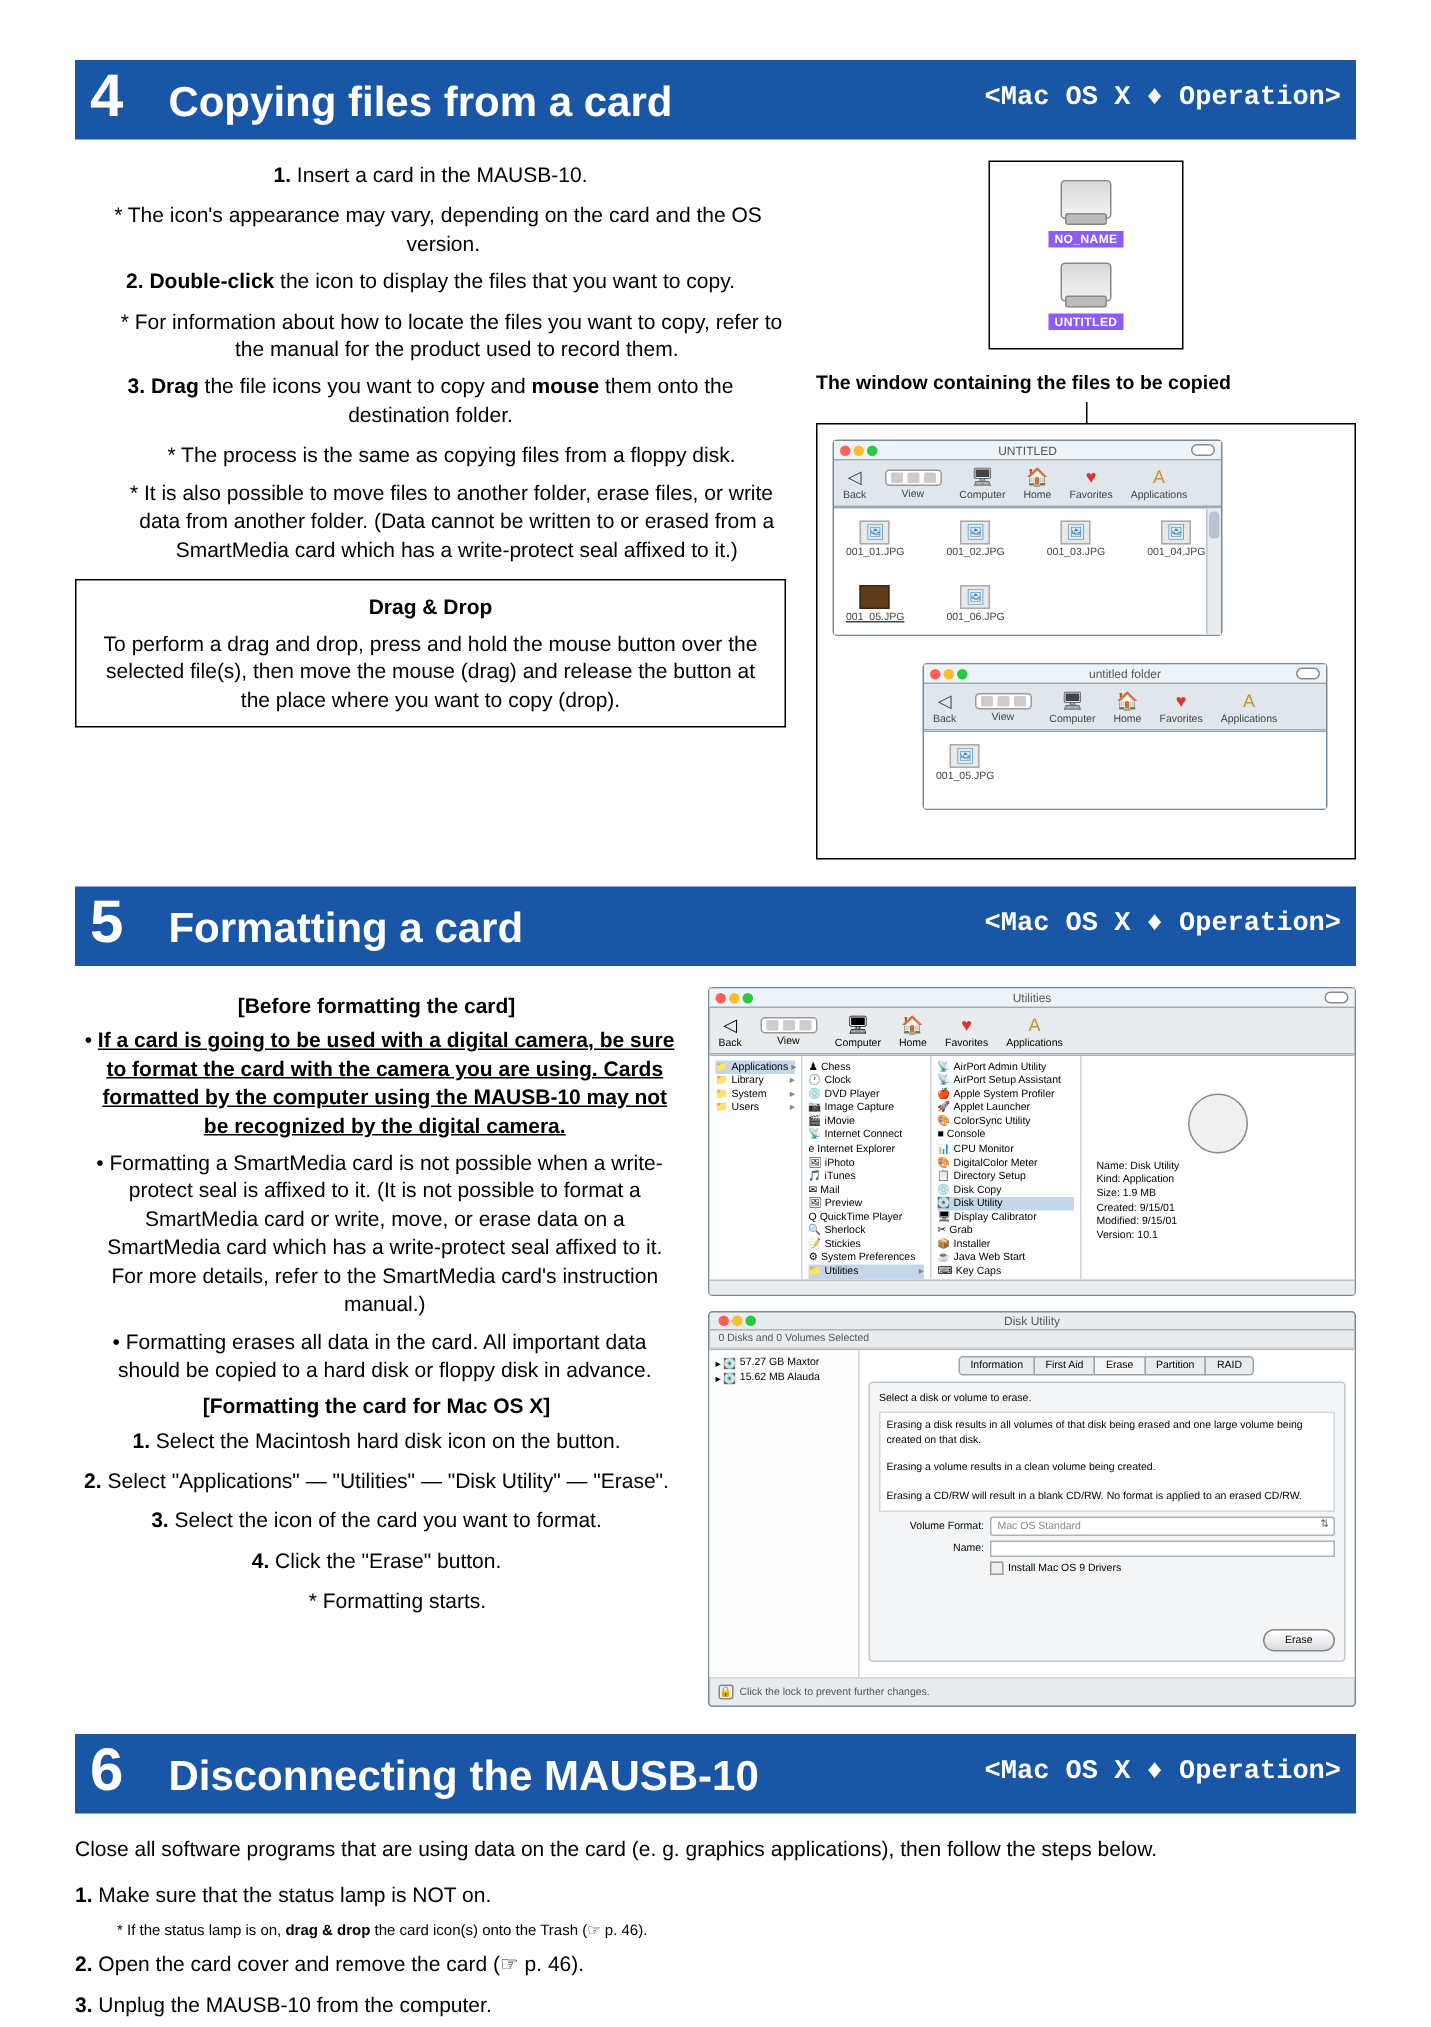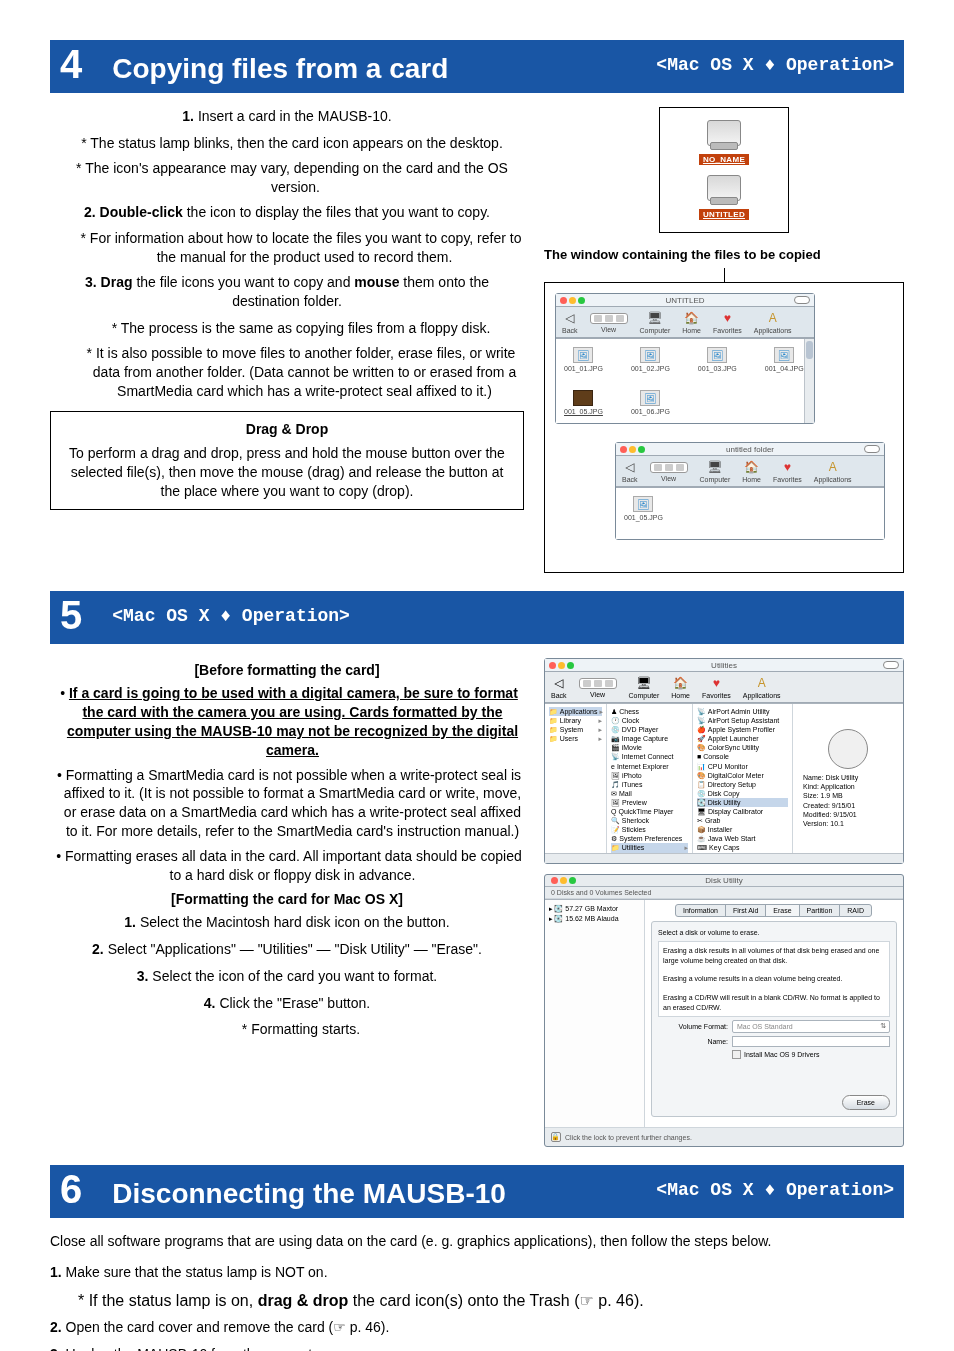--- a/index.html
+++ b/index.html
@@ -112,26 +112,25 @@
     position: relative;
   }
   .drive-box::after {
     content:"";
     position:absolute;
     bottom:-5px; left:2px; right:2px; height:6px;
     background:#bbb; border:1px solid #888; border-radius:2px;
   }
   .drive-label {
     margin-top:8px;
-    background:#c2410c;
+    background:#8b5cf6;
     color:#fff;
     padding:1px 4px;
     font-size:8px;
     letter-spacing:0.3px;
-    text-decoration:underline;
   }
   .caption {
     font-weight: bold;
     font-size: 13px;
     margin-bottom: 6px;
   }
   .pointer-line {
     width:1px; height:14px; background:#000; margin:0 0 0 180px;
   }
   
@@ -209,21 +208,21 @@
   .file .fname { margin-top:2px; }
   .brown { background:#5f3d1a !important; border-color:#3a2511 !important;}
   .stage-wrap {
     border:1px solid #000;
     padding:10px 10px 14px 10px;
   }
   .stage-wrap .mac-window { margin-bottom: 18px;}
   .stage-wrap .mac-window.second { margin-left: 60px; width:270px;}
   
   .util-outer {
-    width: 360px;
+    width: 432px;
   }
   .util-window {
     background:#e8ecef;
     border:1px solid #7a8a99;
     border-radius:3px;
     width:100%;
     font-size:8px;
     margin-bottom:10px;
   }
   .util-columns {
@@ -365,35 +364,34 @@
     padding:4px 6px;
     font-size:7px;
     color:#555;
     border-top:1px solid #cfd6dc;
     display:flex; align-items:center; gap:4px;
   }
   .du-lock .lockicon {
     width:10px; height:10px; border:1px solid #888; border-radius:2px;
     background:#f0f0f0; display:flex; align-items:center; justify-content:center;
   }
-  .pointer-ref { font-size:16px;}
+  .pointer-ref { font-size:10px;}
 </style>
 </head>
 <body>
 
 <div class="section-banner">
   <span class="num">4</span>
   <span class="title">Copying files from a card</span>
   <span class="tag">&lt;Mac OS X ♦ Operation&gt;</span>
 </div>
 
 <div class="content-row">
   <div class="col-left">
     <div class="step"><b>1.</b><span> Insert a card in the MAUSB-10.</span></div>
-    <div class="note">* The status lamp blinks, then the card icon appears on the desktop.</div>
     <div class="note">* The icon's appearance may vary, depending on the card and the OS version.</div>
     <div class="step"><b>2.</b><b> Double-click</b><span> the icon to display the files that you want to copy.</span></div>
     <div class="subnote">* For information about how to locate the files you want to copy, refer to the manual for the product used to record them.</div>
     <div class="step"><b>3.</b><b> Drag</b><span> the file icons you want to copy and </span><b>mouse</b><span> them onto the destination folder.</span></div>
     <div class="subnote">* The process is the same as copying files from a floppy disk.</div>
     <div class="subnote">* It is also possible to move files to another folder, erase files, or write data from another folder. (Data cannot be written to or erased from a SmartMedia card which has a write-protect seal affixed to it.)</div>
     <div class="box">
       <div class="box-title">Drag &amp; Drop</div>
       <div>To perform a drag and drop, press and hold the mouse button over the selected file(s), then move the mouse (drag) and release the button at the place where you want to copy (drop).</div>
     </div>
@@ -528,20 +526,21 @@
               <div class="fname">001_05.JPG</div>
             </div>
         </div>
       </div>
     </div>
   </div>
 </div>
 
 <div class="section-banner">
   <span class="num">5</span>
+  <span class="title">Formatting a card</span>
   <span class="tag">&lt;Mac OS X ♦ Operation&gt;</span>
 </div>
 
 <div class="content-row">
   <div class="col-left">
     <div class="subheading">[Before formatting the card]</div>
     <div class="bullet">• <span class="underline">If a card is going to be used with a digital camera, be sure to format the card with the camera you are using. Cards formatted by the computer using the MAUSB-10 may not be recognized by the digital camera.</span></div>
     <div class="bullet">• <span>Formatting a SmartMedia card is not possible when a write-protect seal is affixed to it. (It is not possible to format a SmartMedia card or write, move, or erase data on a SmartMedia card which has a write-protect seal affixed to it. For more details, refer to the SmartMedia card's instruction manual.)</span></div>
     <div class="bullet">• <span>Formatting erases all data in the card. All important data should be copied to a hard disk or floppy disk in advance.</span></div>
     <div class="subheading">[Formatting the card for Mac OS X]</div>

